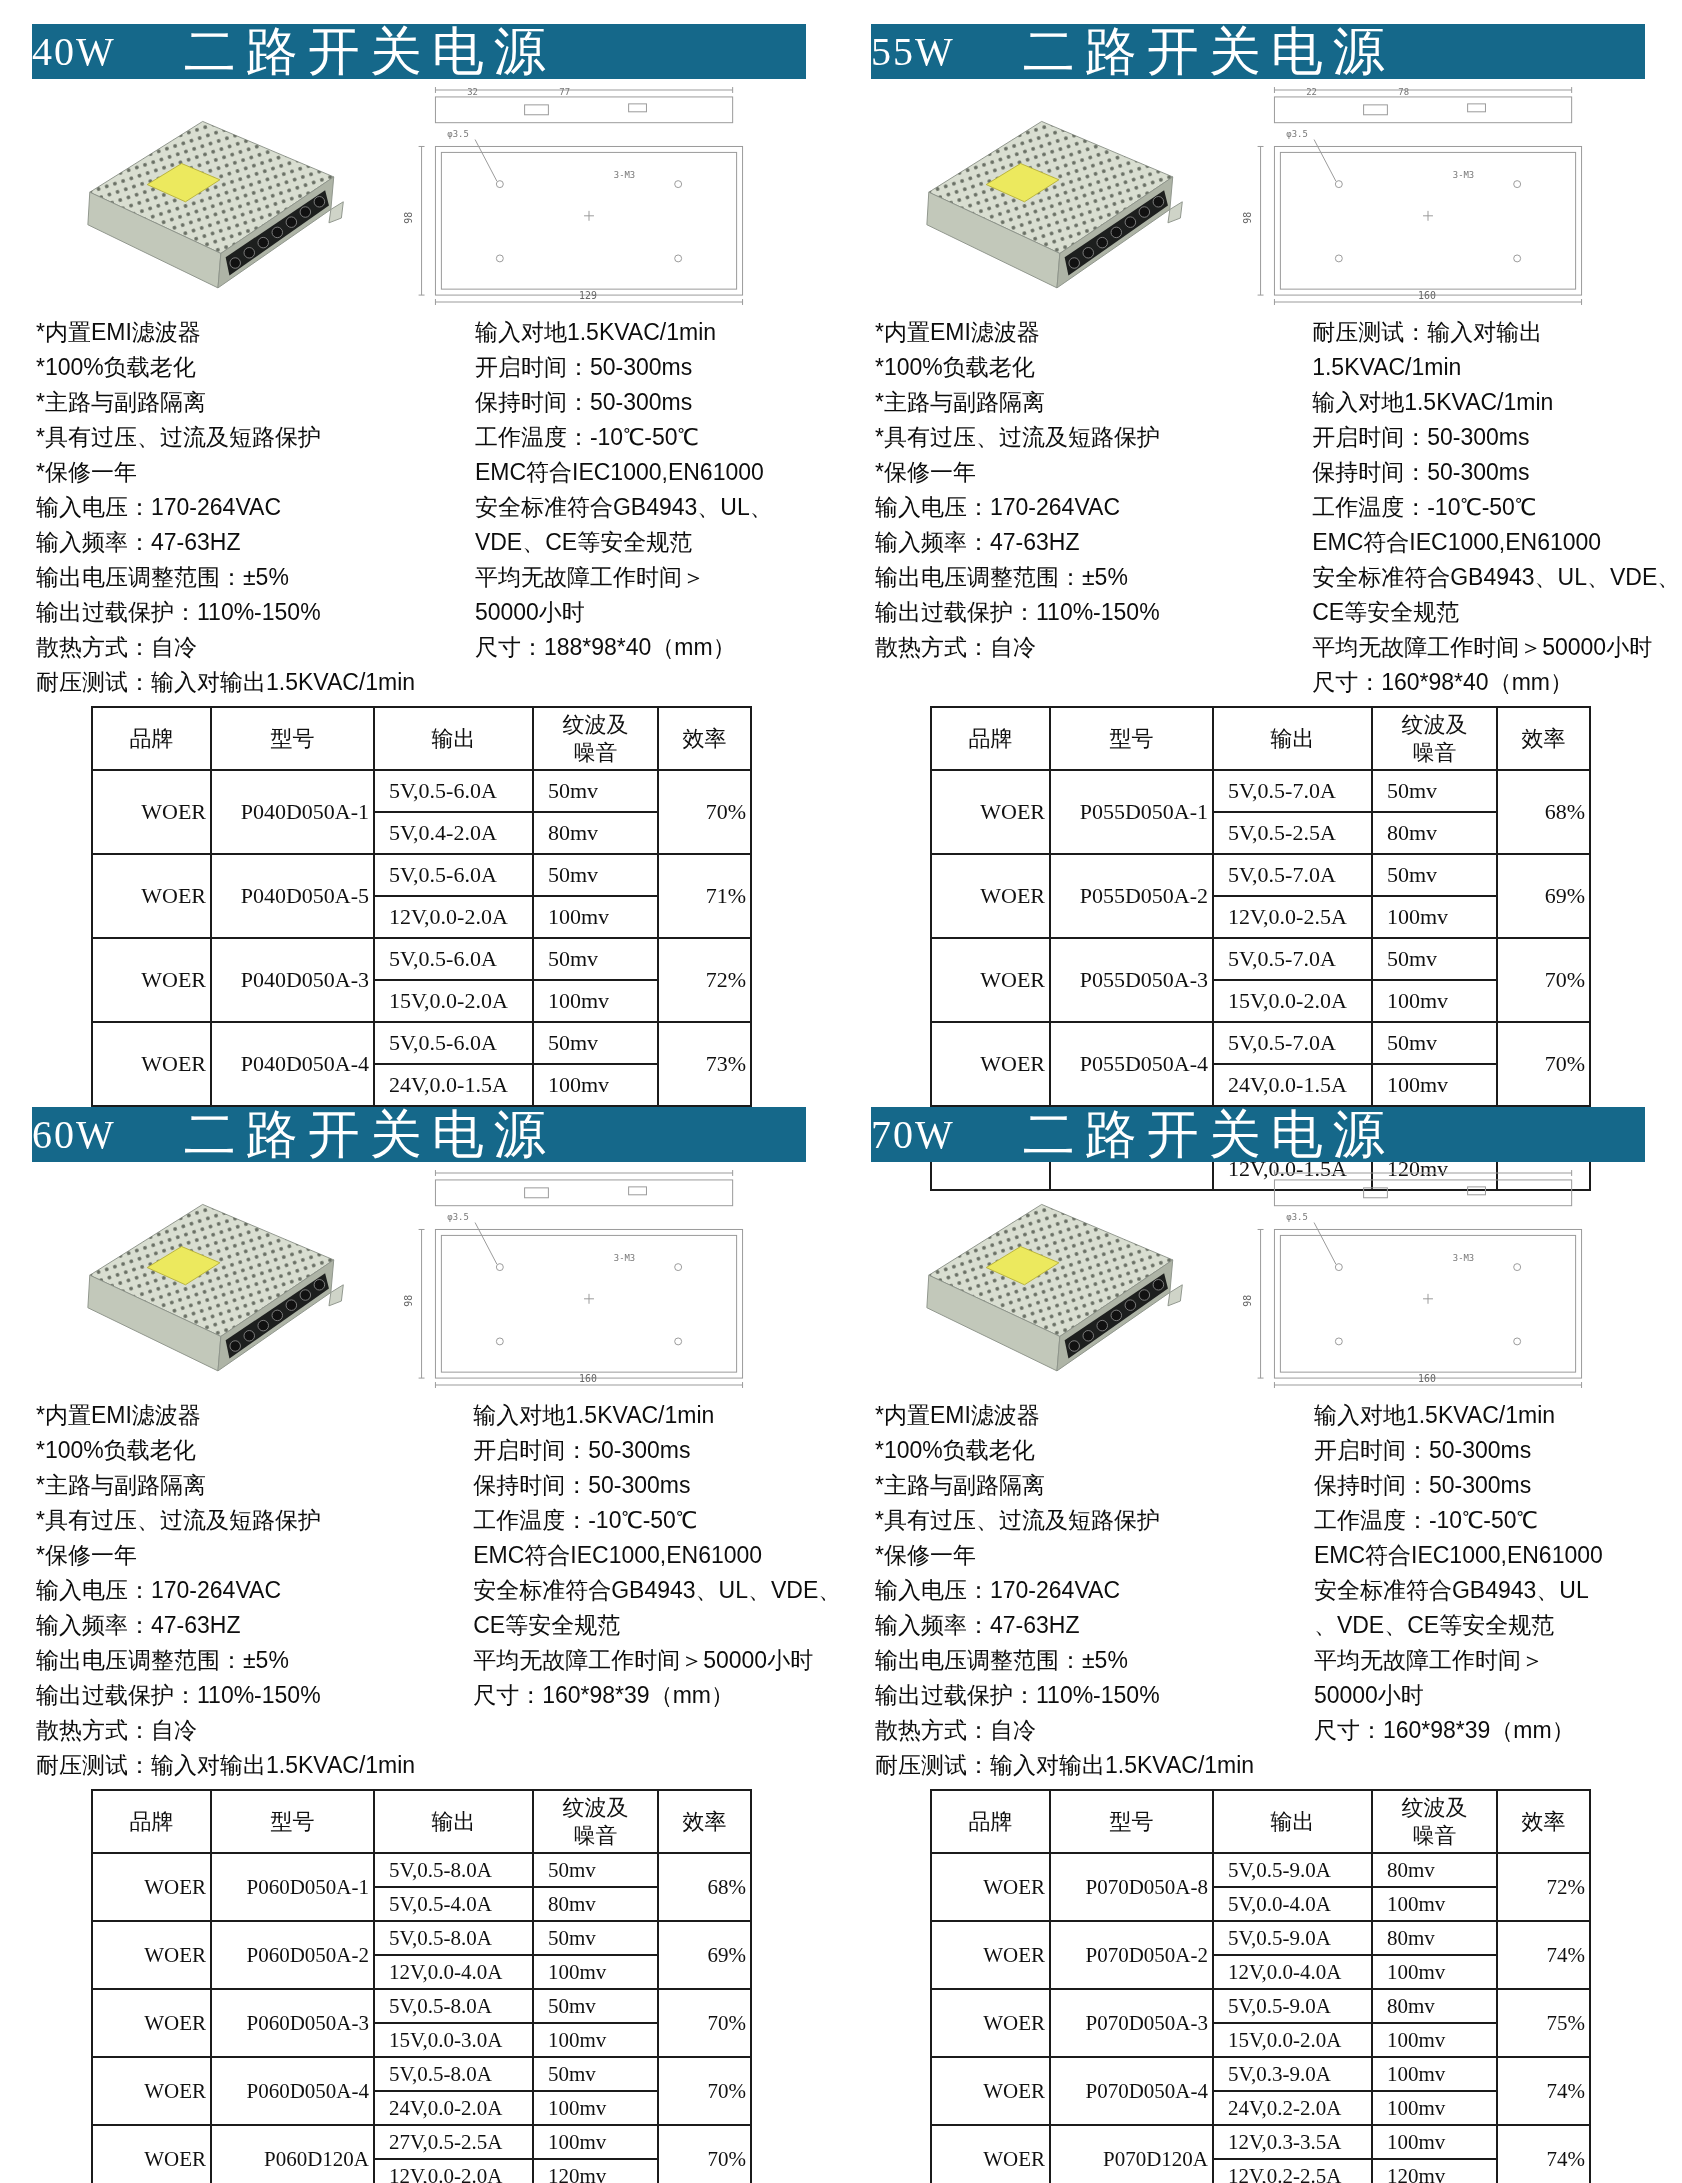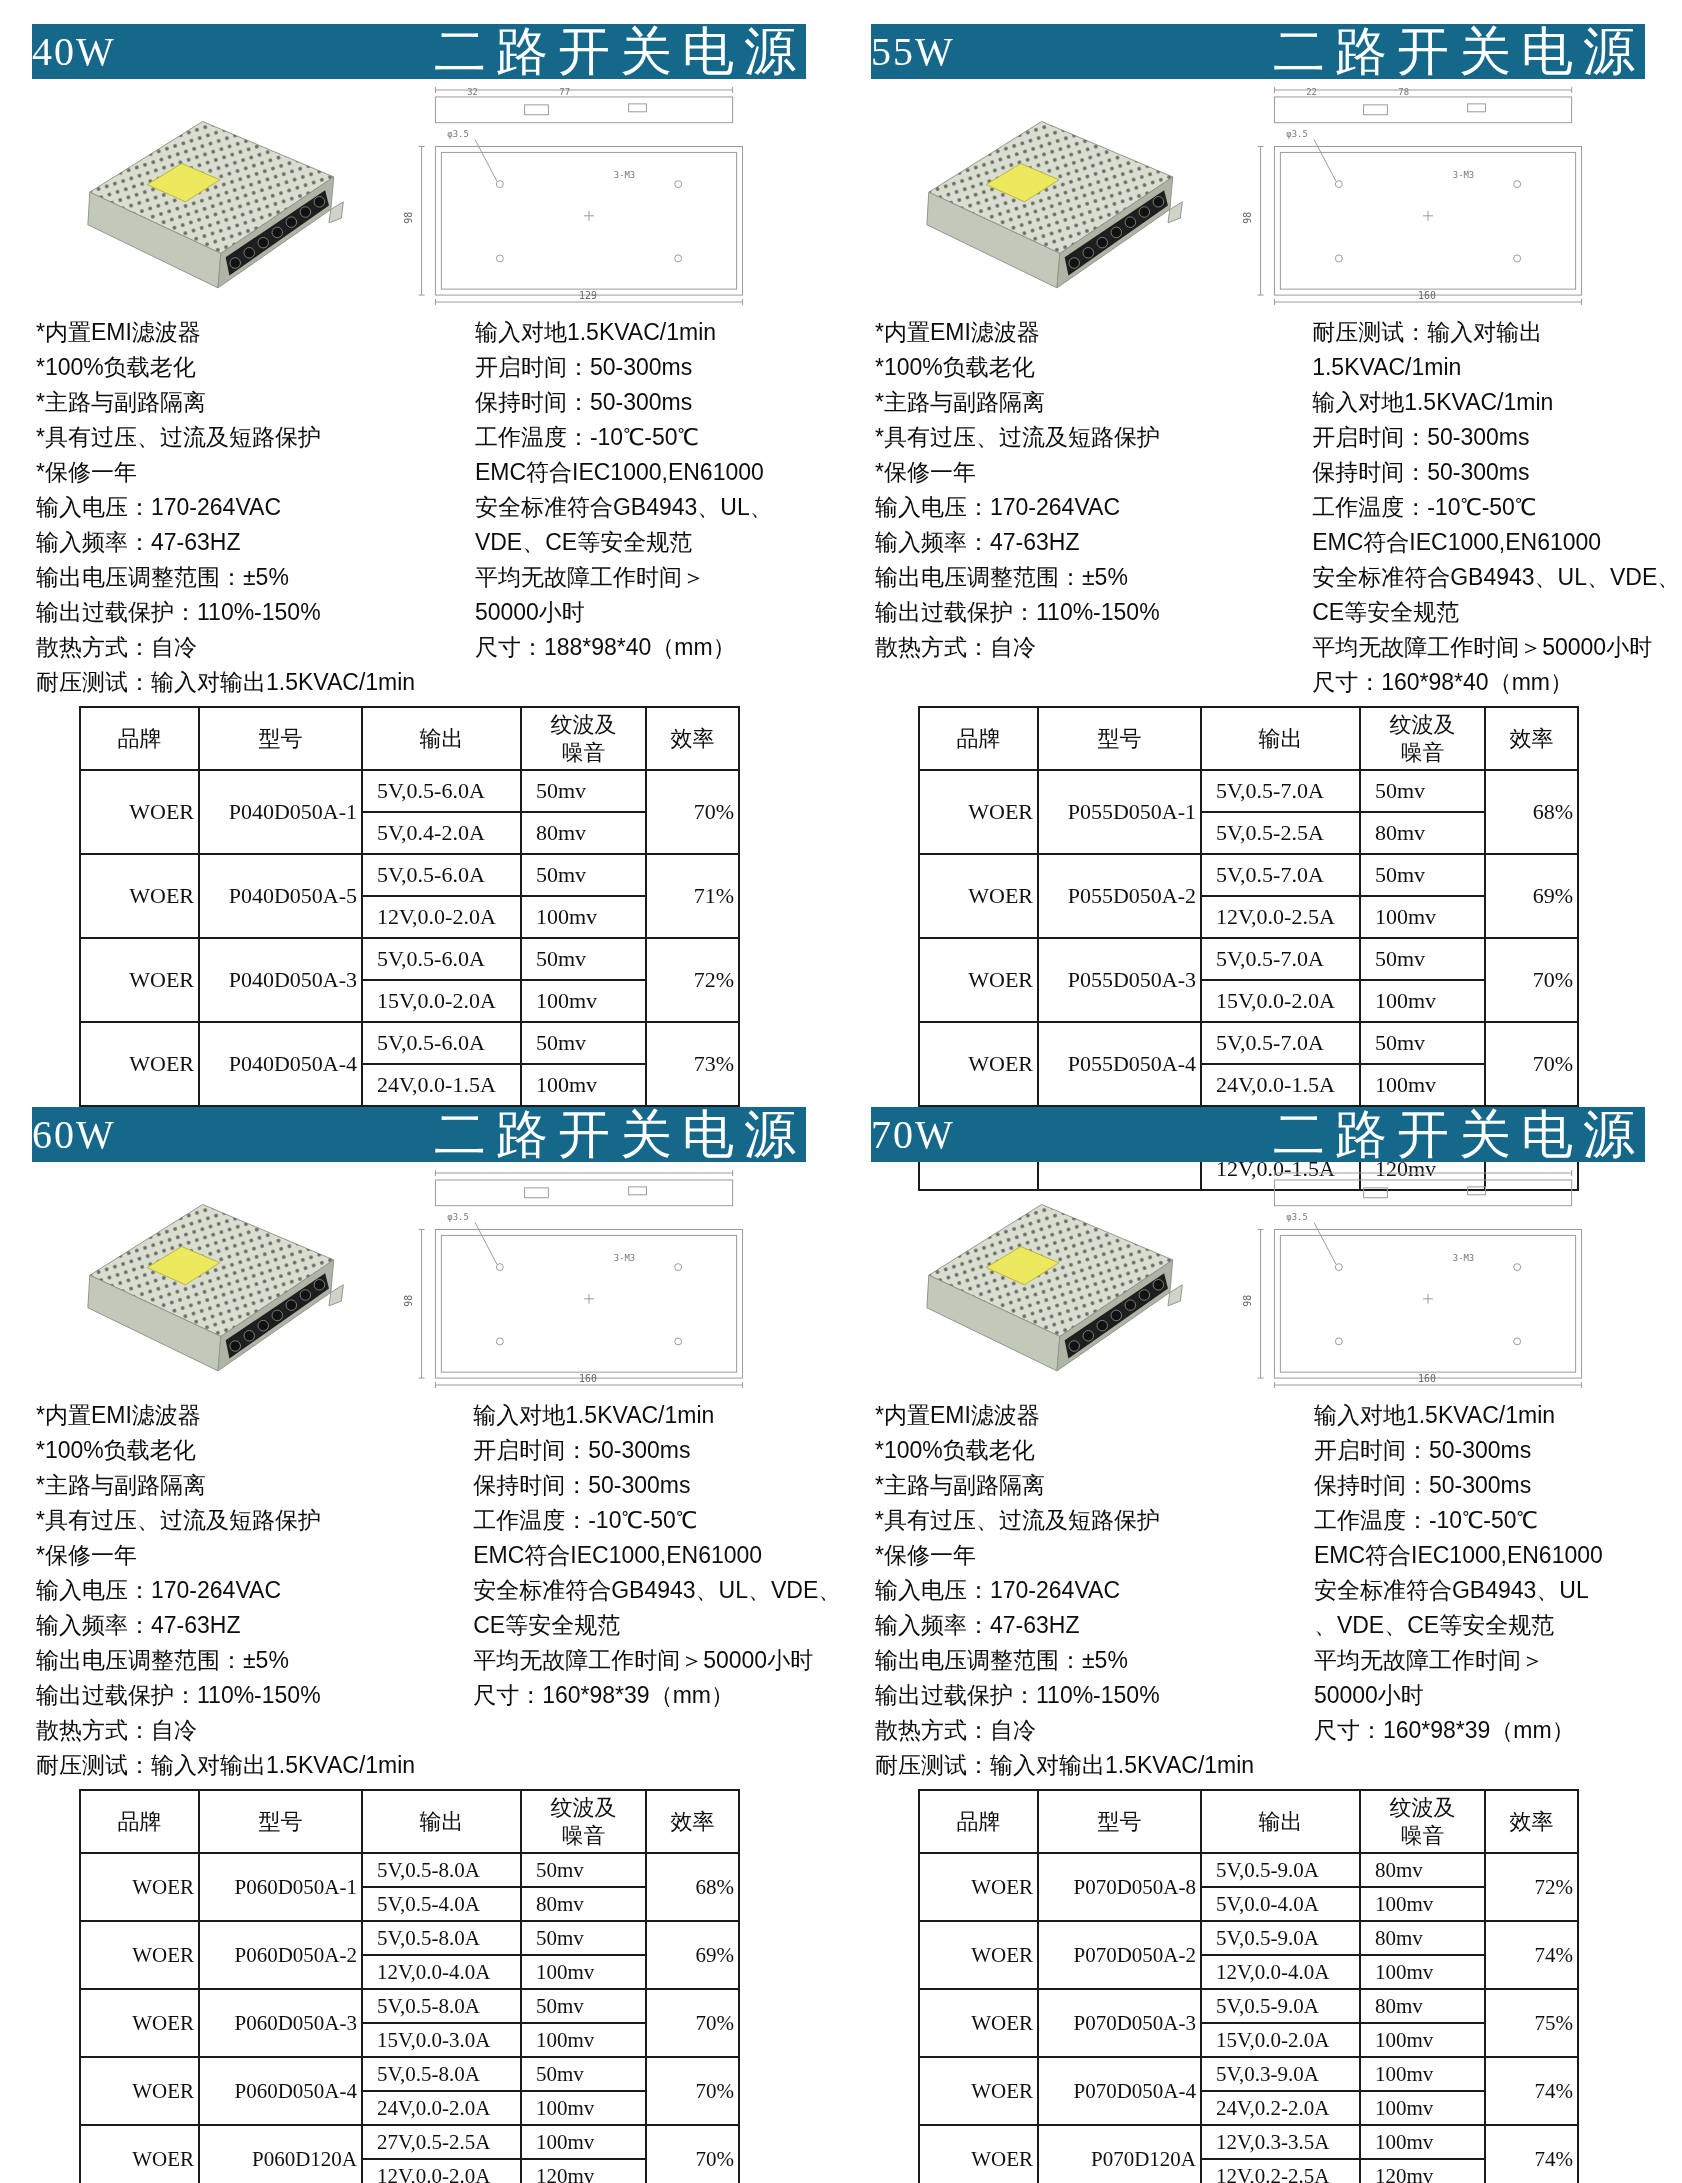--- a/index.html
+++ b/index.html
@@ -2,35 +2,35 @@
 <html><head>
 <meta charset="utf-8">
 <title>二路开关电源 规格书</title>
 <style>
   html,body{margin:0;padding:0;background:#ffffff;}
   body{width:1682px;height:2183px;overflow:hidden;font-family:"Liberation Sans",sans-serif;color:#0d0d0d;}
   .grid{display:grid;grid-template-columns:774px 774px;grid-template-rows:1071px auto;
         column-gap:65px;row-gap:12px;padding:24px 0 0 32px;}
   .panel{width:774px;}
   
-  .band{height:55px;background:#15688a;color:#ffffff;display:flex;align-items:center;justify-content:space-between;gap:48px;font-family:"Liberation Serif",serif;}
+  .band{height:55px;background:#15688a;color:#ffffff;display:flex;align-items:center;justify-content:flex-start;gap:68px;font-family:"Liberation Serif",serif;}
   .band-watt{font-size:40px;letter-spacing:2px;}
   .band-title{font-size:52px;letter-spacing:10px;}
   
   .media{display:flex;margin-top:6px;height:224px;}
   .photo{width:44%;display:flex;justify-content:center;align-items:flex-start;padding-left:6px;}
   .drawing{width:56%;display:flex;justify-content:flex-start;align-items:flex-end;}
   
   .texts{display:flex;margin-top:6px;}
   .tcol{display:block;}
   .tcol.left{width:57%;padding-left:4px;}
   .tcol.right{width:43%;}
   .tline{font-size:23px;line-height:35px;color:#0d0d0d;white-space:nowrap;}
   
-  .tablewrap{margin-top:6px;margin-left:4px;padding-left:43px;}
+  .tablewrap{margin-top:6px;margin-left:16px;padding-left:43px;}
   .spec-table{border-collapse:collapse;background:#ffffff;}
   .spec-table th,.spec-table td{border:2px solid #1b1b1b;font-family:"Liberation Serif",serif;color:#101010;}
   .spec-table th{font-size:22px;font-weight:normal;white-space:pre-line;line-height:1.25;height:57px;padding:2px 6px;}
   .spec-table td{font-size:22px;padding:0 4px;}
   .c0{width:105px}.c1{width:149px}.c2{width:139px}.c3{width:105px}.c4{width:79px}
   td.c2,td.c3{text-align:left;padding-left:14px;}
   td.c0,td.c1,td.c4{text-align:right;}
   .t-top tbody tr{height:42px;}
   .t-bottom tbody tr{height:34px;}
   .t-bottom td{font-size:21px;}

